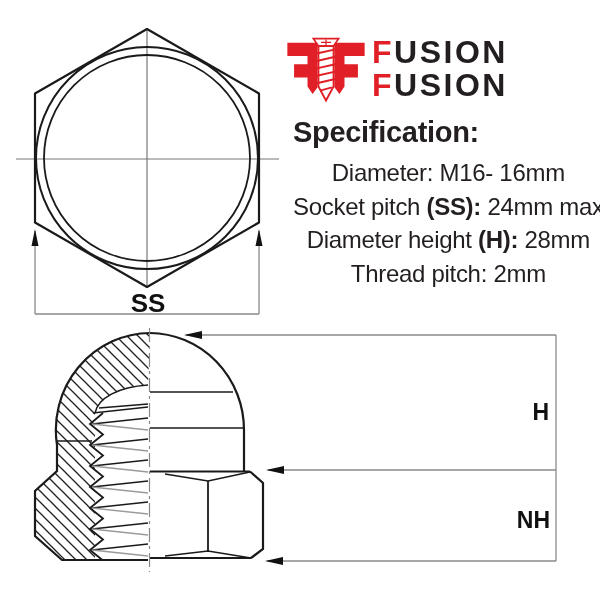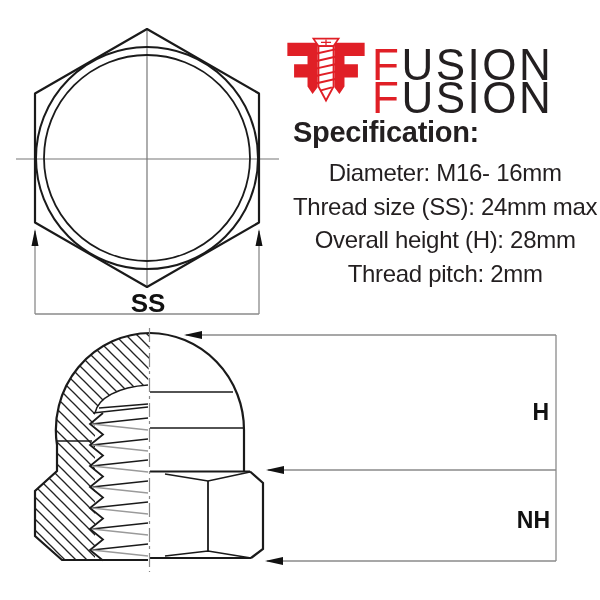--- a/index.html
+++ b/index.html
@@ -3,28 +3,28 @@
 <meta charset="utf-8">
 <style>
   :root { --accent:#E01F26; --dark-text:#231F20; --line:#1a1a1a; --thin:#8a8a8a; }
   html,body { margin:0; padding:0; background:#fff; }
   #stage {
     position:relative; width:600px; height:600px; background:#fff; overflow:hidden;
     font-family:"Liberation Sans", sans-serif; color:var(--dark-text);
   }
   .abs { position:absolute; }
   
-  #brand-text { left:372px; top:48px; font-weight:normal; font-size:44px;
+  #brand-text { left:372px; top:36px; font-weight:bold; font-size:32px;
     letter-spacing:2.5px; line-height:33px; color:var(--dark-text); white-space:nowrap; }
   .accent { color:var(--accent); }
   
   #spec { left:293px; top:116px; letter-spacing:-0.3px; }
   #spec-heading { font-size:29px; font-weight:bold; margin:0 0 7px 0; }
   .spec-row { font-size:24px; line-height:33.5px; white-space:nowrap;text-align:center; }
-  .spec-row .bold { font-weight:normal; }
+  .spec-row .bold { font-weight:bold; }
   svg text { font-family:"Liberation Sans", sans-serif; }
 </style>
 </head>
 <body>
 
 <div id="stage">
 
   <svg class="abs" style="left:0;top:0" width="290" height="320" viewBox="0 0 290 320">
     <g>
       <line x1="16" y1="159" x2="279" y2="159" stroke="#777" stroke-width="1.2"></line>
@@ -64,22 +64,22 @@
 
   <div class="abs" id="brand-text">
     <div><span class="accent">F</span><span>USION</span></div>
     <div><span class="accent">F</span><span>USION</span></div>
   </div>
 
   <div class="abs" id="spec">
     <p id="spec-heading">Specification:</p>
     <div>
         <div class="spec-row"><span>Diameter: M16- 16mm</span></div>
-        <div class="spec-row"><span>Thread size </span><span class="bold">(SS):</span><span> 24mm max</span></div>
-        <div class="spec-row"><span>Overall height </span><span class="bold">(H):</span><span> 28mm</span></div>
+        <div class="spec-row"><span>Socket pitch </span><span class="bold">(SS):</span><span> 24mm max</span></div>
+        <div class="spec-row"><span>Diameter height </span><span class="bold">(H):</span><span> 28mm</span></div>
         <div class="spec-row"><span>Thread pitch: 2mm</span></div>
       </div>
   </div>
 
   <svg class="abs" style="left:0;top:320px" width="600" height="280" viewBox="0 320 600 280">
     <defs>
       <pattern id="hatch" width="11" height="11" patternUnits="userSpaceOnUse">
         <path d="M -2,-2 L 13,13" stroke="#222" stroke-width="1.3"></path>
         <path d="M -2,9 L 2,13" stroke="#222" stroke-width="1.3"></path>
         <path d="M 9,-2 L 13,2" stroke="#222" stroke-width="1.3"></path>

